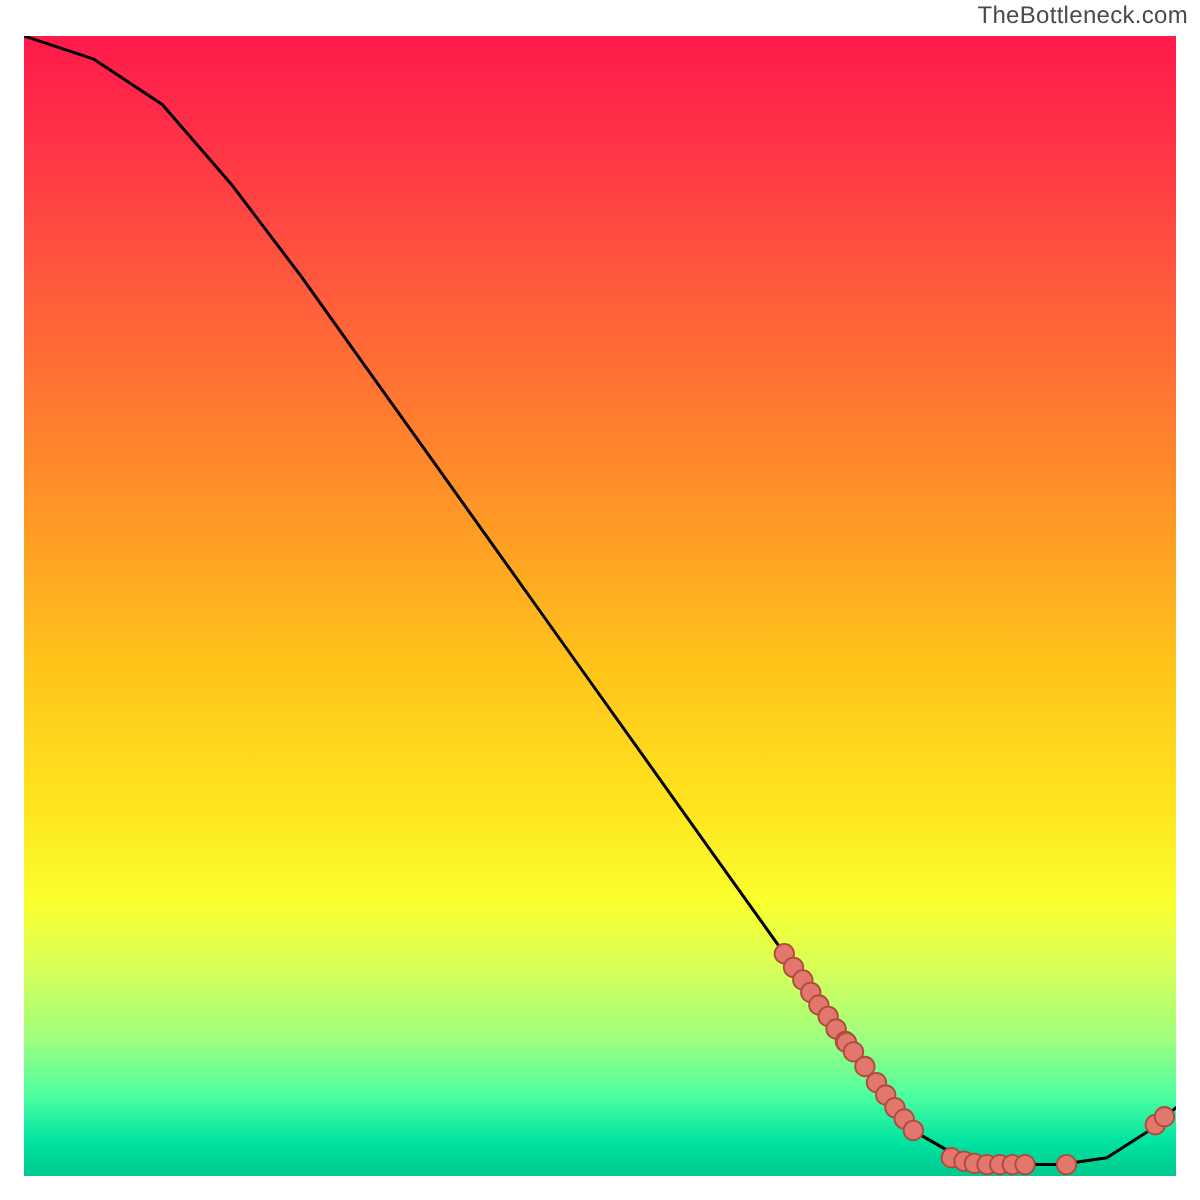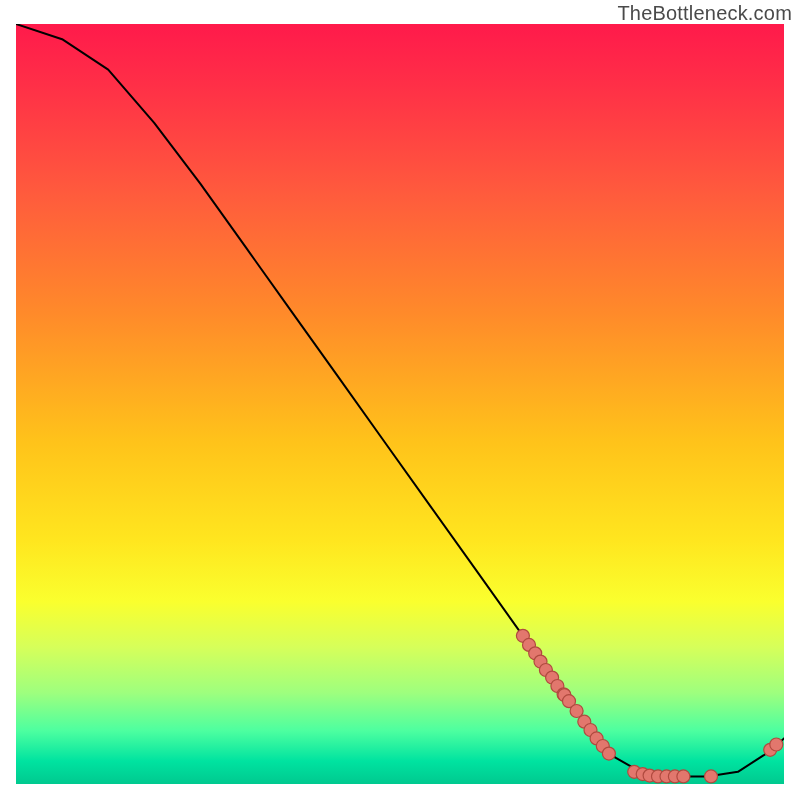--- a/index.html
+++ b/index.html
@@ -13,21 +13,21 @@
   }
   .wrap {
     position: relative;
     width: 800px;
     height: 800px;
   }
   .watermark {
     position: absolute;
     top: 2px;
     right: 8px;
-    font-size: 20px;
+    font-size: 16px;
     font-weight: 400;
     color: #4a4a4a;
     letter-spacing: 0.2px;
     z-index: 5;
   }
   .plot {
     position: absolute;
     left: 16px;
     top: 24px;
     width: 768px;   

